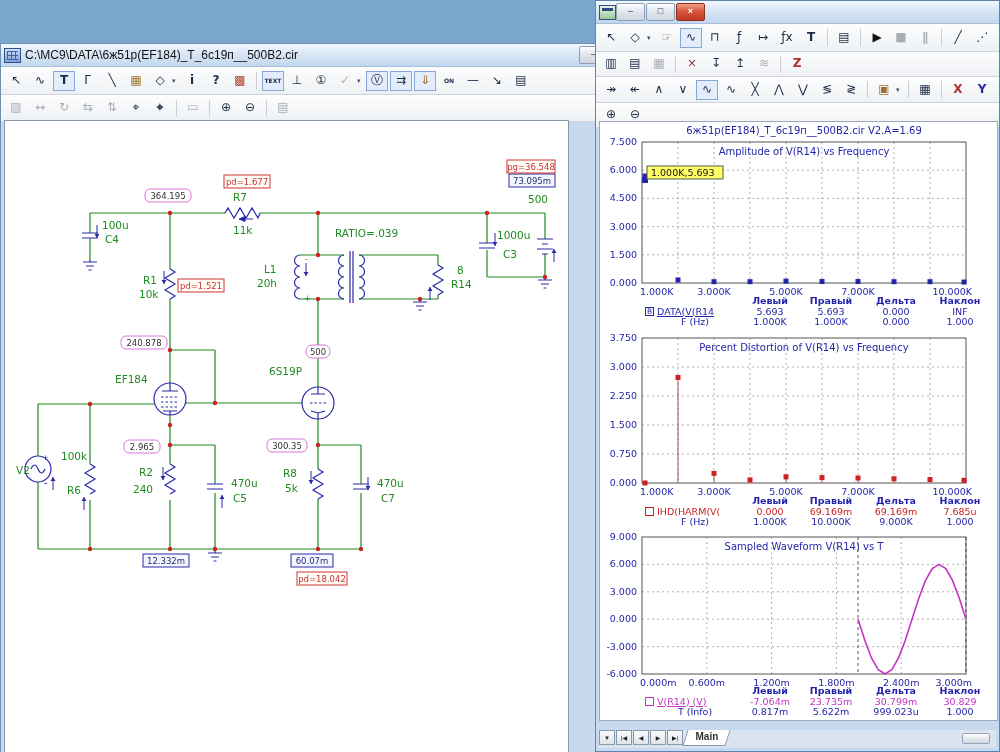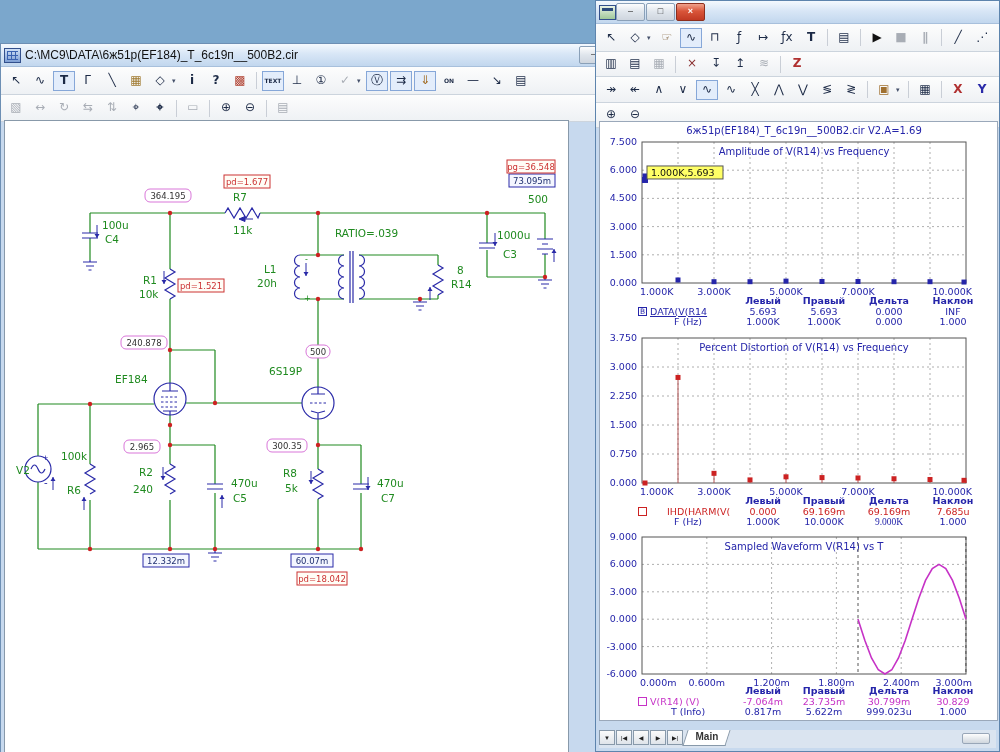--- a/index.html
+++ b/index.html
@@ -52,21 +52,21 @@
   .tab>span{display:inline-block;transform:skewX(18deg);font-size:10px;}
   .tab.active{background:#fff;font-weight:bold;}
   .hscroll{flex:1;height:15px;background:#eef0f4;border:1px solid #c2c8d0;position:relative;box-sizing:border-box;margin-left:6px;}
   .hthumb{position:absolute;top:0;height:13px;background:linear-gradient(#fdfdfd,#cfd6de);border:1px solid #98a6b8;box-sizing:border-box;}
   .harrow{position:absolute;top:0;width:14px;height:13px;background:linear-gradient(#fdfdfd,#d8dde3);
     border:1px solid #aab2bd;font-size:6px;text-align:center;line-height:12px;color:#44618c;box-sizing:border-box;}
   
   #rw-content{position:absolute;left:3px;top:120px;width:399px;height:600px;background:#fff;
     border:1px solid #9aa8ba;box-sizing:border-box;}
   .chartbox{position:absolute;left:2px;}
-  .dtable{position:absolute;left:2px;width:392px;}
+  .dtable{position:absolute;left:9px;width:392px;}
   .trow{display:grid;grid-template-columns:132px 58px 64px 66px 62px;font-size:9.5px;
     font-family:"DejaVu Sans",sans-serif;line-height:10.5px;}
   .trow span{text-align:center;}
   .thead span{color:#2525aa;font-weight:bold;}
   .tlabel{display:flex;align-items:center;gap:3px;padding-left:36px;text-align:left;}
   .tlabel2{padding-left:40px;text-align:left;color:#2525aa;}
   .badge{width:9px;height:9px;border:1px solid;box-sizing:border-box;font-size:7.5px;
     line-height:8px;text-align:center;flex:none;}
   .u{text-decoration:underline;}
   #rw-grip{position:absolute;right:6px;width:26px;height:9px;background:linear-gradient(#fdfdfd,#cfd6de);
@@ -564,32 +564,32 @@
         <div class="trow thead">
           <span></span>
           <span>Левый</span>
           <span>Правый</span>
           <span>Дельта</span>
           <span>Наклон</span>
         </div>
         <div class="trow">
           <span class="tlabel">
             <span class="badge" style="border-color: rgb(204, 34, 34); color: rgb(37, 37, 170);"></span>
-            <span style="color: rgb(204, 34, 34); margin-left: 17px;">IHD(HARM(V(</span>
+            <span style="color: rgb(204, 34, 34);">IHD(HARM(V(</span>
           </span>
           <span style="color: rgb(204, 34, 34);">0.000</span>
           <span style="color: rgb(204, 34, 34);">69.169m</span>
           <span style="color: rgb(204, 34, 34);">69.169m</span>
           <span style="color: rgb(204, 34, 34);">7.685u</span>
         </div>
         <div class="trow">
           <span class="tlabel2">F (Hz)</span>
           <span style="color: rgb(37, 37, 170);">1.000K</span>
           <span style="color: rgb(37, 37, 170);">10.000K</span>
-          <span style="color: rgb(37, 37, 170); font-family: Liberation Serif, serif;">9.000K</span>
+          <span style="color: rgb(37, 37, 170);">9.000K</span>
           <span style="color: rgb(37, 37, 170);">1.000</span>
         </div>
       </div>
     <div class="chartbox" id="chart3" style="top:408px;"><svg width="392" height="156" viewBox="0 0 392 156">
           <path d="M104.8,7 V144" stroke="#9a9a9a" stroke-width="0.8" stroke-dasharray="2,3" fill="none"></path>
           <path d="M169.6,7 V144" stroke="#9a9a9a" stroke-width="0.8" stroke-dasharray="2,3" fill="none"></path>
           <path d="M234.4,7 V144" stroke="#9a9a9a" stroke-width="0.8" stroke-dasharray="2,3" fill="none"></path>
           <path d="M299.2,7 V144" stroke="#9a9a9a" stroke-width="0.8" stroke-dasharray="2,3" fill="none"></path>
           <path d="M40,116.6 H364" stroke="#9a9a9a" stroke-width="0.8" stroke-dasharray="2,3" fill="none"></path>
           <path d="M40,89.19999999999999 H364" stroke="#9a9a9a" stroke-width="0.8" stroke-dasharray="2,3" fill="none"></path>
@@ -617,21 +617,21 @@
         <div class="trow thead">
           <span></span>
           <span>Левый</span>
           <span>Правый</span>
           <span>Дельта</span>
           <span>Наклон</span>
         </div>
         <div class="trow">
           <span class="tlabel">
             <span class="badge" style="border-color: rgb(198, 50, 198); color: rgb(37, 37, 170);"></span>
-            <span style="color: rgb(198, 50, 198);">V(R14) (V)</span>
+            <span style="color: rgb(198, 50, 198); text-decoration: underline;">V(R14) (V)</span>
           </span>
           <span style="color: rgb(198, 50, 198);">-7.064m</span>
           <span style="color: rgb(198, 50, 198);">23.735m</span>
           <span style="color: rgb(198, 50, 198);">30.799m</span>
           <span style="color: rgb(198, 50, 198);">30.829</span>
         </div>
         <div class="trow">
           <span class="tlabel2">T (Info)</span>
           <span style="color: rgb(37, 37, 170);">0.817m</span>
           <span style="color: rgb(37, 37, 170);">5.622m</span>

